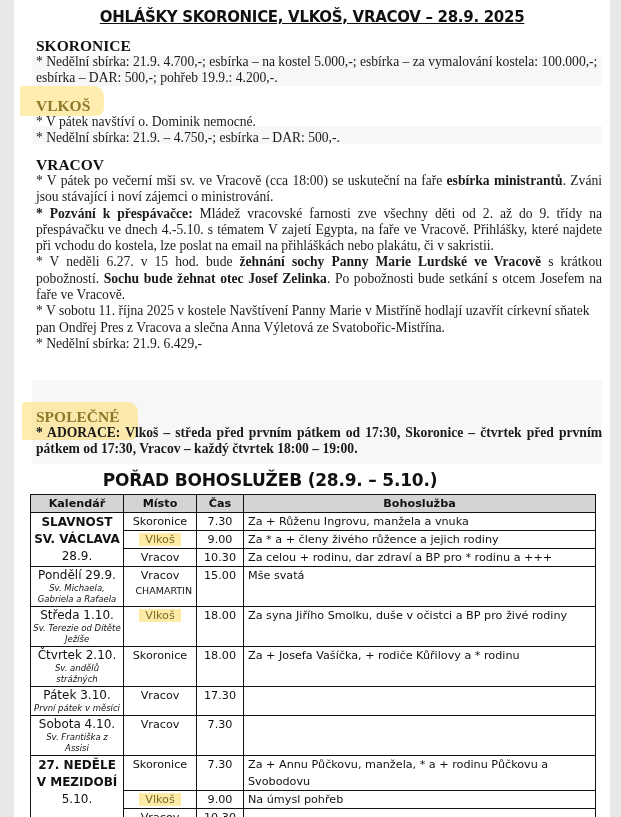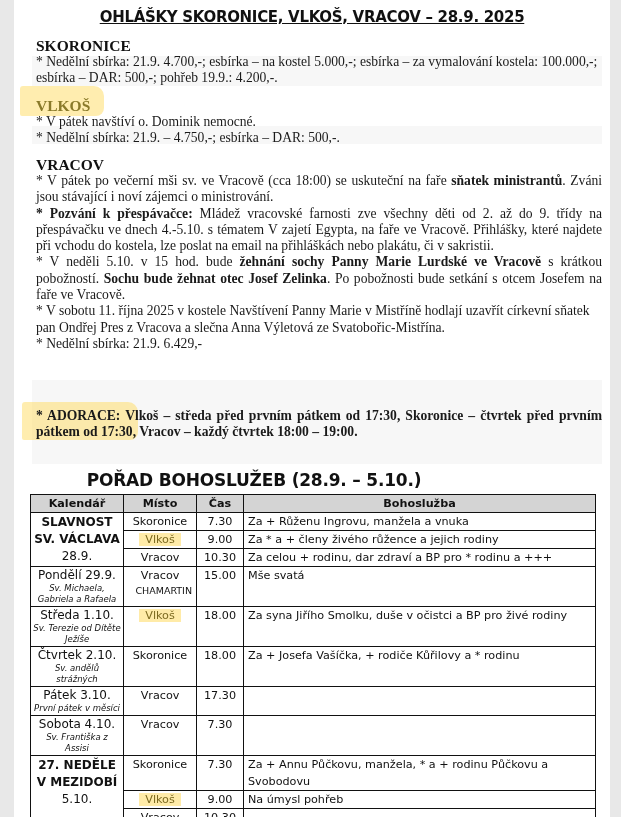--- a/index.html
+++ b/index.html
@@ -28,21 +28,21 @@
   .section p { margin: 0; }
   .section p.just { text-align: justify; text-align-last: left; }
   b { font-weight: bold; }
   .hl-mark {
     position: absolute; background: rgba(255, 222, 110, 0.55);
     border-radius: 3px 10px 8px 2px;
   }
   .shade { position: absolute; background: #f7f7f7; }
 
   .schedule-title {
-    position: absolute; left: 0; top: 470px; width: 480px; text-align: center;
+    position: absolute; left: 16px; top: 470px; width: 480px; text-align: center;
     font-family: "DejaVu Sans", sans-serif; font-weight: bold; font-size: 17px; color: #111;
     letter-spacing: -0.2px;
   }
   table.sched {
     position: absolute; left: 16px; top: 494px; width: 566px;
     border-collapse: collapse;
     font-family: "DejaVu Sans", sans-serif; font-size: 11.2px; color: #111;
   }
   table.sched th, table.sched td {
     border: 1.3px solid #111; padding: 0 4px; vertical-align: top;
@@ -82,28 +82,29 @@
   </div>
 
   <div class="section" style="top:97px;">
     <div class="heading hl">VLKOŠ</div>
     <p>* V pátek navštíví o. Dominik nemocné.</p>
     <p>* Nedělní sbírka: 21.9. – 4.750,-; esbírka – DAR: 500,-.</p>
   </div>
 
   <div class="section" style="top:156px;">
     <div class="heading">VRACOV</div>
-    <p class="just"><span>* V pátek po večerní mši sv. ve Vracově (cca 18:00) se uskuteční na faře </span><b>sňatek ministrantů</b><span>. Zváni jsou stávající i noví zájemci o ministrování.</span></p>
+    <p class="just"><span>* V pátek po večerní mši sv. ve Vracově (cca 18:00) se uskuteční na faře </span><b>esbírka ministrantů</b><span>. Zváni jsou stávající i noví zájemci o ministrování.</span></p>
     <p class="just"><b>* Pozvání k přespávačce:</b><span> Mládež vracovské farnosti zve všechny děti od 2. až do 9. třídy na přespávačku ve dnech 4.-5.10. s tématem V zajetí Egypta, na faře ve Vracově. Přihlášky, které najdete při vchodu do kostela, lze poslat na email na přihláškách nebo plakátu, či v sakristii.</span></p>
-    <p class="just"><span>* V neděli 5.10. v 15 hod. bude </span><b>žehnání sochy Panny Marie Lurdské ve Vracově</b><span> s krátkou pobožností. </span><b>Sochu bude žehnat otec Josef Zelinka</b><span>. Po pobožnosti bude setkání s otcem Josefem na faře ve Vracově.</span></p>
+    <p class="just"><span>* V neděli 6.27. v 15 hod. bude </span><b>žehnání sochy Panny Marie Lurdské ve Vracově</b><span> s krátkou pobožností. </span><b>Sochu bude žehnat otec Josef Zelinka</b><span>. Po pobožnosti bude setkání s otcem Josefem na faře ve Vracově.</span></p>
     <p>* V sobotu 11. října 2025 v kostele Navštívení Panny Marie v Mistříně hodlají uzavřít církevní sňatek pan Ondřej Pres z Vracova a slečna Anna Výletová ze Svatobořic-Mistřína.</p>
     <p>* Nedělní sbírka: 21.9. 6.429,-</p>
   </div>
 
   <div class="section" style="top:408px;">
+    <div class="heading hl">SPOLEČNÉ</div>
     <p class="just" style="font-weight:bold;">* ADORACE: Vlkoš – středa před prvním pátkem od 17:30, Skoronice – čtvrtek před prvním pátkem od 17:30, Vracov – každý čtvrtek 18:00 – 19:00.</p>
   </div>
 
   <div class="schedule-title">POŘAD BOHOSLUŽEB (28.9. – 5.10.)</div>
 
   <table class="sched">
     <thead>
       <tr>
         <th>Kalendář</th>
         <th>Místo</th>

